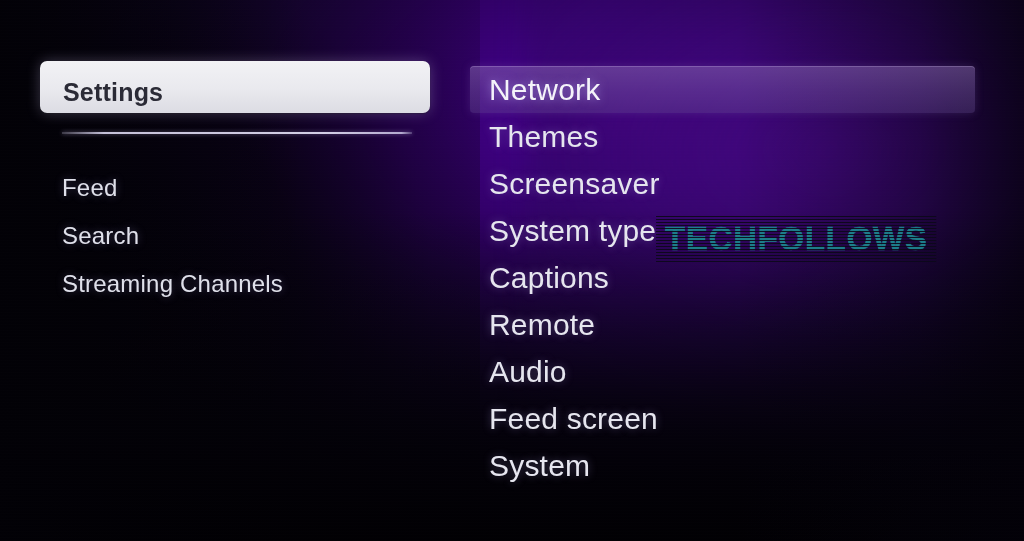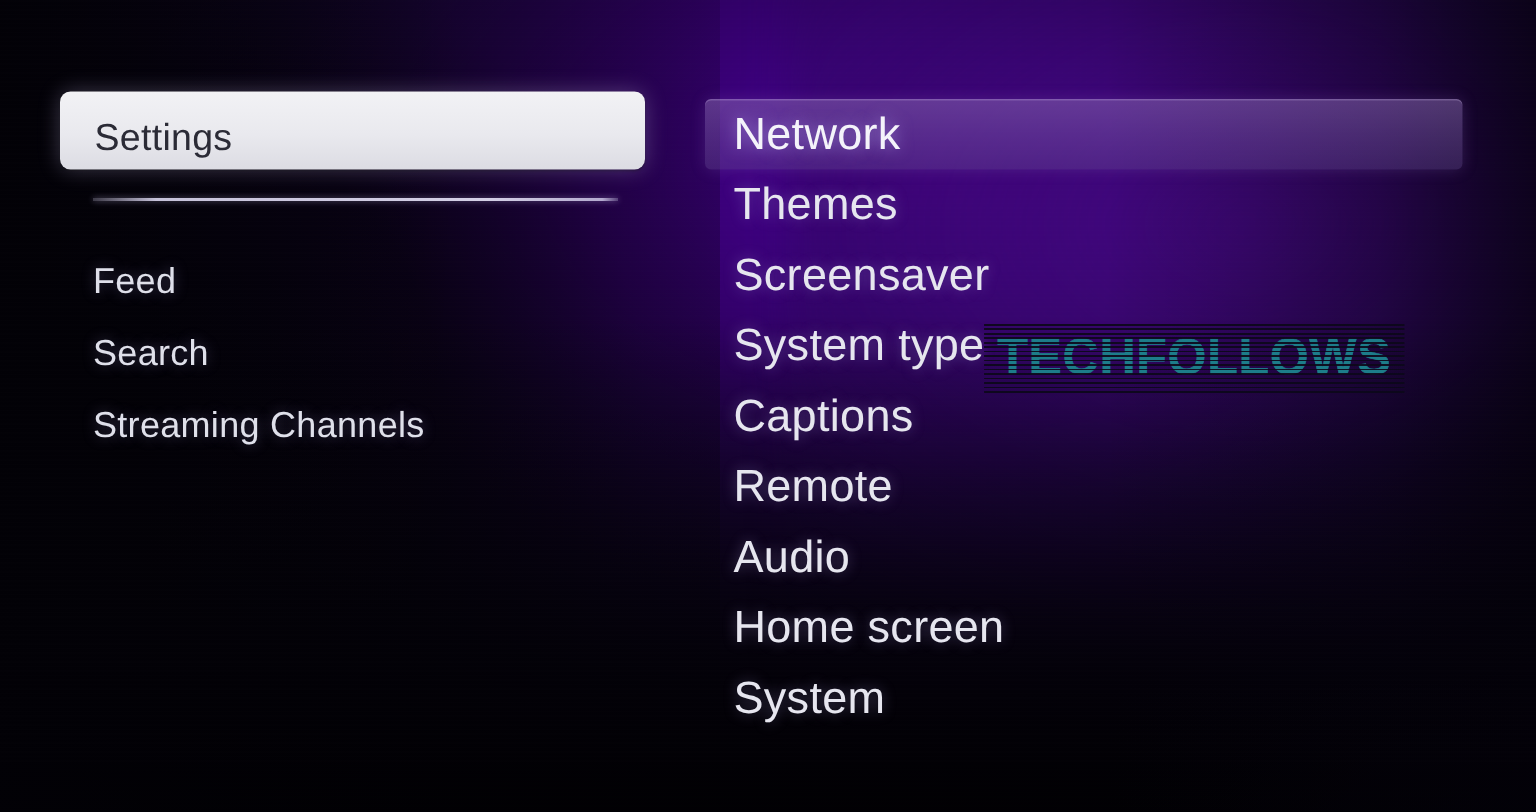--- a/index.html
+++ b/index.html
@@ -113,21 +113,21 @@
     height: 52px;
     border-radius: 7px;
     background: linear-gradient(to bottom, #f2f2f5 0%, #e9e9ee 55%, #dcdce3 100%);
     box-shadow: 0 0 14px rgba(200,190,230,0.30), 0 1px 2px rgba(0,0,0,0.45);
     display: flex;
     align-items: center;
   }
   .settings-pill-label {
     margin-left: 23px;
     font-size: 25px;
-    font-weight: 400;
+    font-weight: 700;
     letter-spacing: 0.2px;
     color: #2b2b36;
     margin-top: 11px;
   }
 
   .divider {
     position: absolute;
     left: 62px;
     top: 132px;
     width: 350px;
@@ -283,21 +283,21 @@
       <div class="right-menu-item">
         <span>Captions</span>
       </div>
       <div class="right-menu-item">
         <span>Remote</span>
       </div>
       <div class="right-menu-item">
         <span>Audio</span>
       </div>
       <div class="right-menu-item">
-        <span>Home screen</span>
+        <span>Feed screen</span>
       </div>
       <div class="right-menu-item">
         <span>System</span>
       </div>
 
     </div>
   </div>
 
   <div class="watermark">
     <span>TECHFOLLOWS</span>

